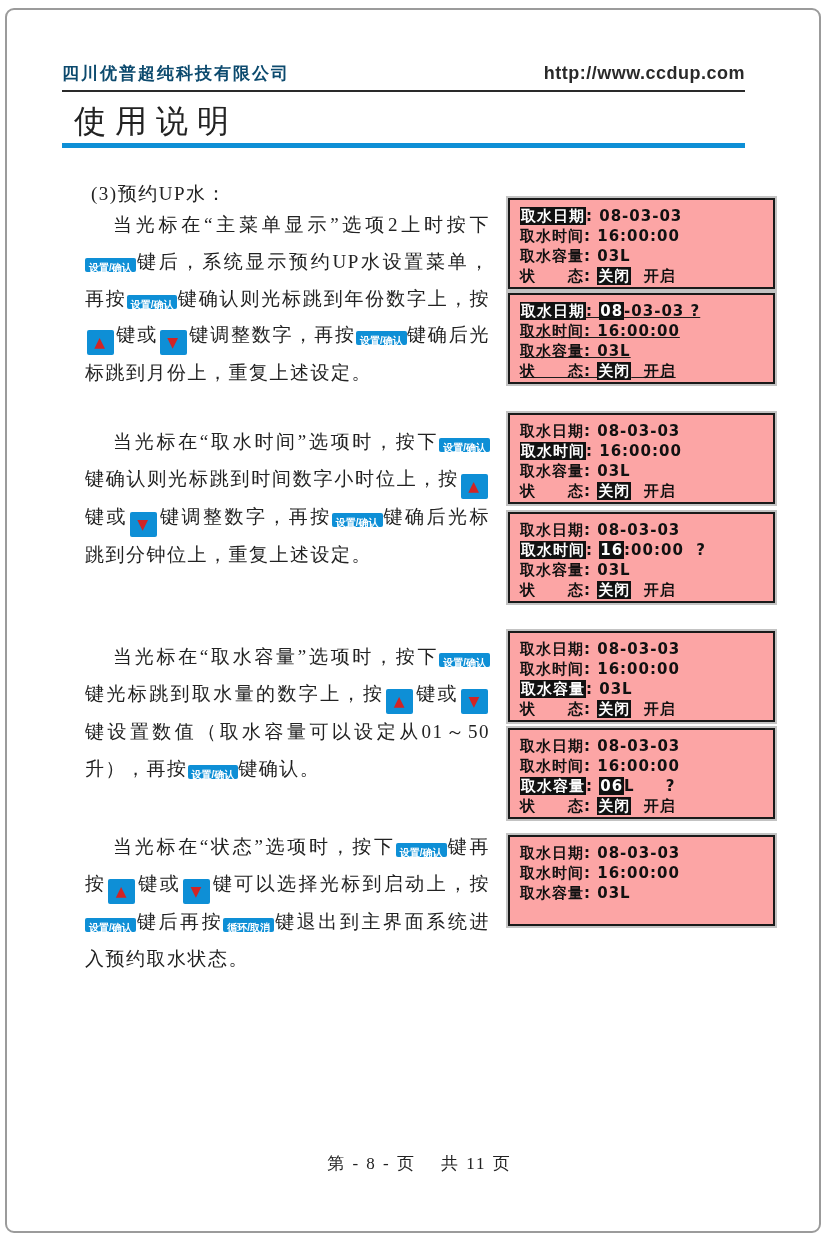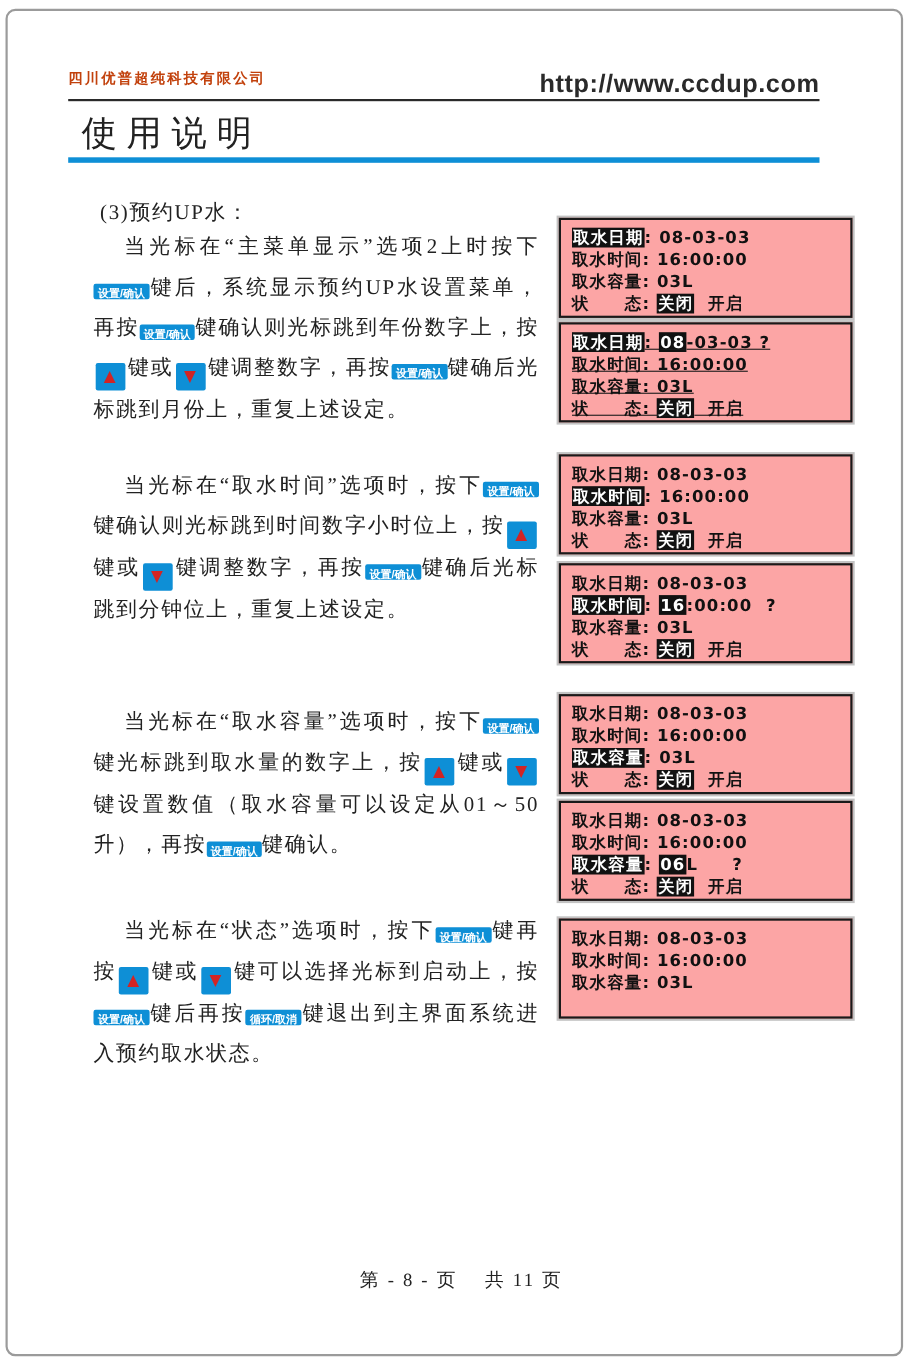--- a/index.html
+++ b/index.html
@@ -15,26 +15,26 @@
     overflow:hidden;
   }
   .page-border{
     position:absolute;left:5px;top:8px;right:6px;bottom:7px;
     border:2px solid var(--border-gray);border-radius:9px;pointer-events:none;
   }
   
   .company{
     position:absolute;left:62px;top:62px;
     font-family:"Liberation Sans","DejaVu Sans",sans-serif;
-    font-size:13px;font-weight:700;letter-spacing:2px;color:#c2410c;
+    font-size:17px;font-weight:700;letter-spacing:2px;color:#0c4a6e;
   }
   .site-url{
     position:absolute;right:82px;top:63px;
     font-family:"Liberation Sans","DejaVu Sans",sans-serif;
-    font-size:23px;font-weight:700;color:#2a2a2a;letter-spacing:0.5px;
+    font-size:18px;font-weight:700;color:#2a2a2a;letter-spacing:0.5px;
   }
   .header-rule{
     position:absolute;left:62px;right:82px;top:90px;height:2px;background:#2a2a2a;
   }
   .doc-title{
     position:absolute;left:74px;top:100px;
     font-size:32px;letter-spacing:9px;font-weight:400;color:#222;
   }
   .title-rule{
     position:absolute;left:62px;right:82px;top:143px;height:5px;

